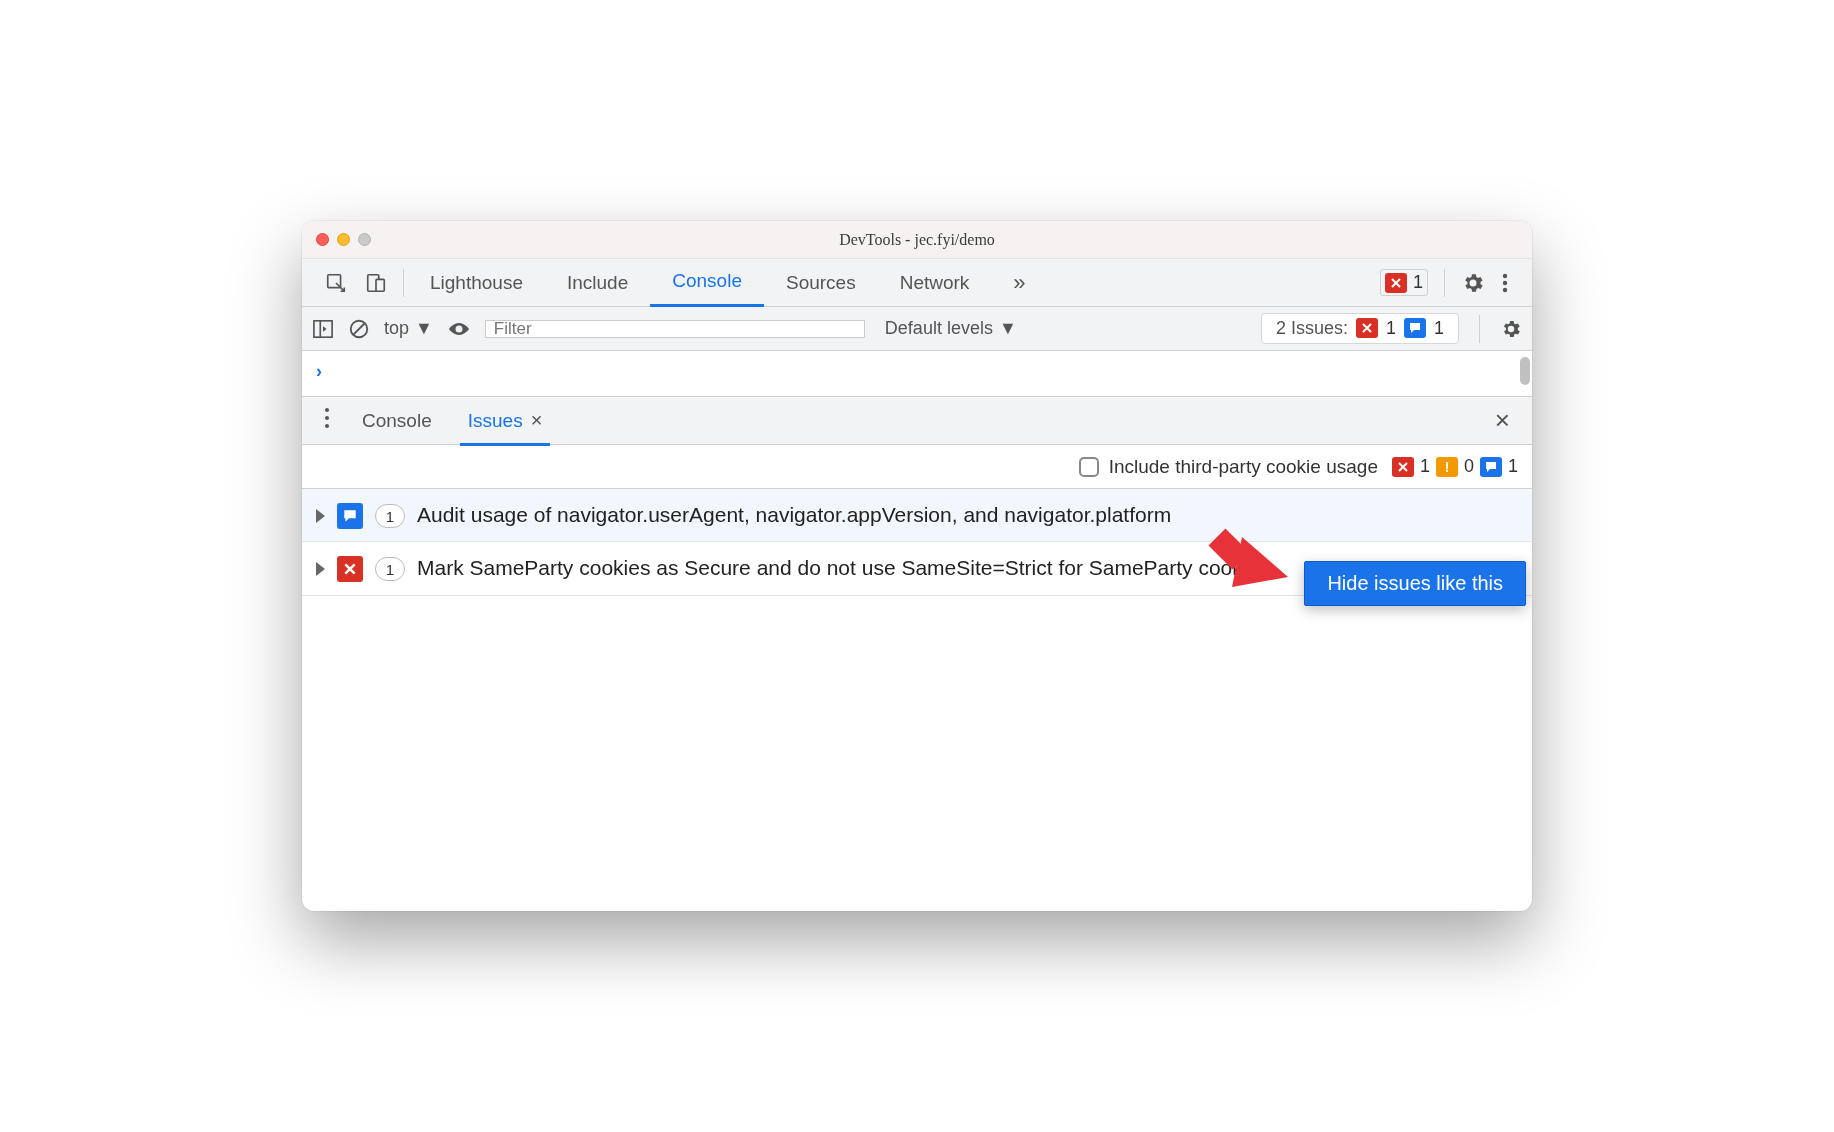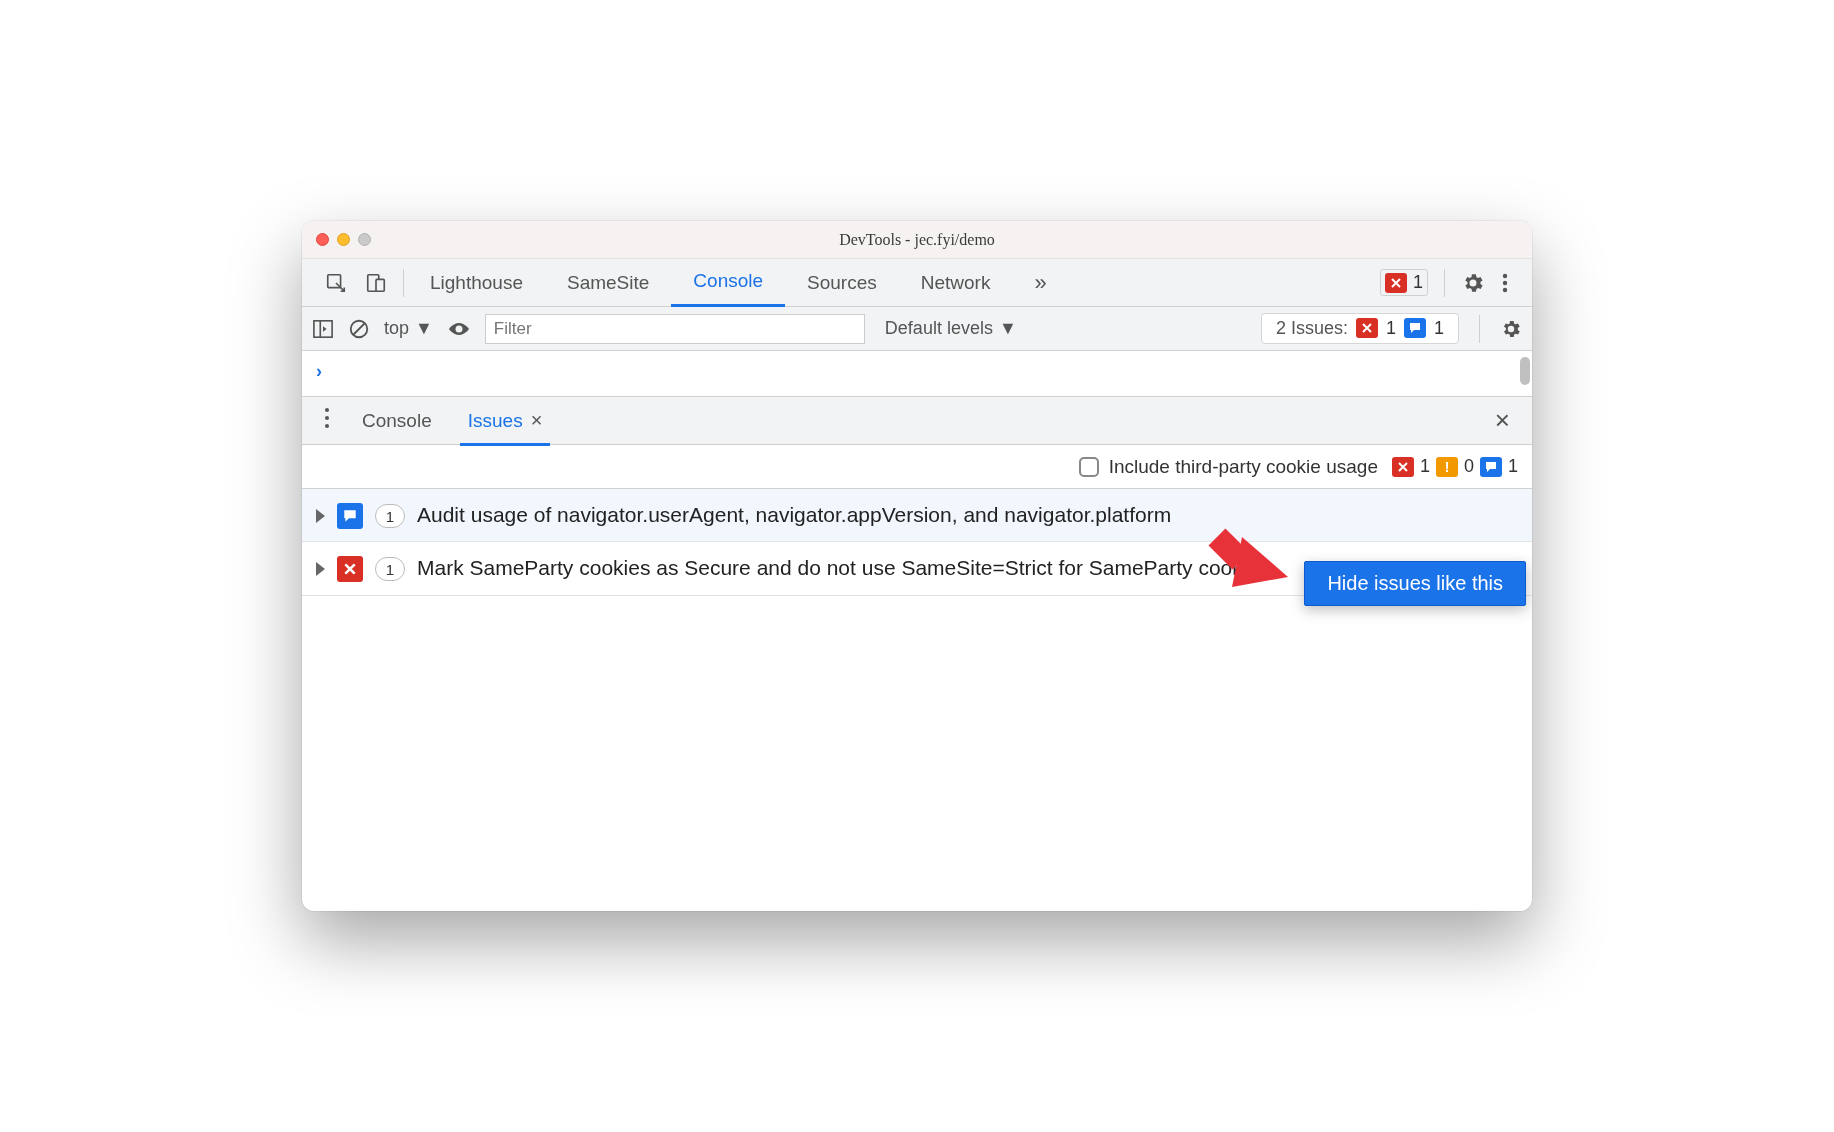--- a/index.html
+++ b/index.html
@@ -80,21 +80,21 @@
   
   .console-toolbar {
     height:44px; border-bottom:1px solid #d0d0d0;
     display:flex; align-items:center; gap:14px;
     padding:0 10px; background:#f1f3f4; font-size:18px; color:#555;
   }
   .console-toolbar .context {
     display:flex; align-items:center; gap:6px; cursor:pointer;
   }
   .filter-input {
-    width:380px; height:30px; border:1px solid #ccc; background:#fff;
+    width:380px; height:18px; border:1px solid #ccc; background:#fff;
     padding:0 8px; font-size:17px; color:#666;
   }
   .levels { display:flex; align-items:center; gap:6px; cursor:pointer; margin-left:6px; }
   .issues-summary { display:flex; align-items:flex-start; gap:8px; border:1px solid #d6d6d6; border-radius:4px; padding:4px 14px; background:#fff; }
   .console-toolbar .spacer { flex:1; }
   
   .console-body {
     height:46px; background:#fff; display:flex; align-items:flex-start;
     padding:10px 14px; font-size:18px; color:#1a73e8; position:relative;
     border-bottom:1px solid #d0d0d0;
@@ -184,21 +184,21 @@
         <span class="icon-btn">
           <svg width="22" height="22" viewBox="0 0 24 24" fill="none" stroke="#555" stroke-width="1.8">
             <rect x="3" y="3" width="12" height="18" rx="1"></rect>
               <rect x="12" y="8" width="9" height="13" rx="1" fill="#f1f3f4"></rect>
           </svg>
         </span>
       </div>
       <div class="divider"></div>
       <div class="tabs">
         <div class="tab">Lighthouse</div>
-        <div class="tab">SameSite</div>
+        <div class="tab">Include</div>
         <div class="tab active">Console</div>
         <div class="tab">Sources</div>
         <div class="tab">Network</div>
         <div class="tab" style="font-size:22px;color:#555;">»</div>
       </div>
       <div class="spacer"></div>
       <div class="right-group">
         <div class="box-outline">
           <span class="badge red">
             <svg width="12" height="12" viewBox="0 0 12 12">

